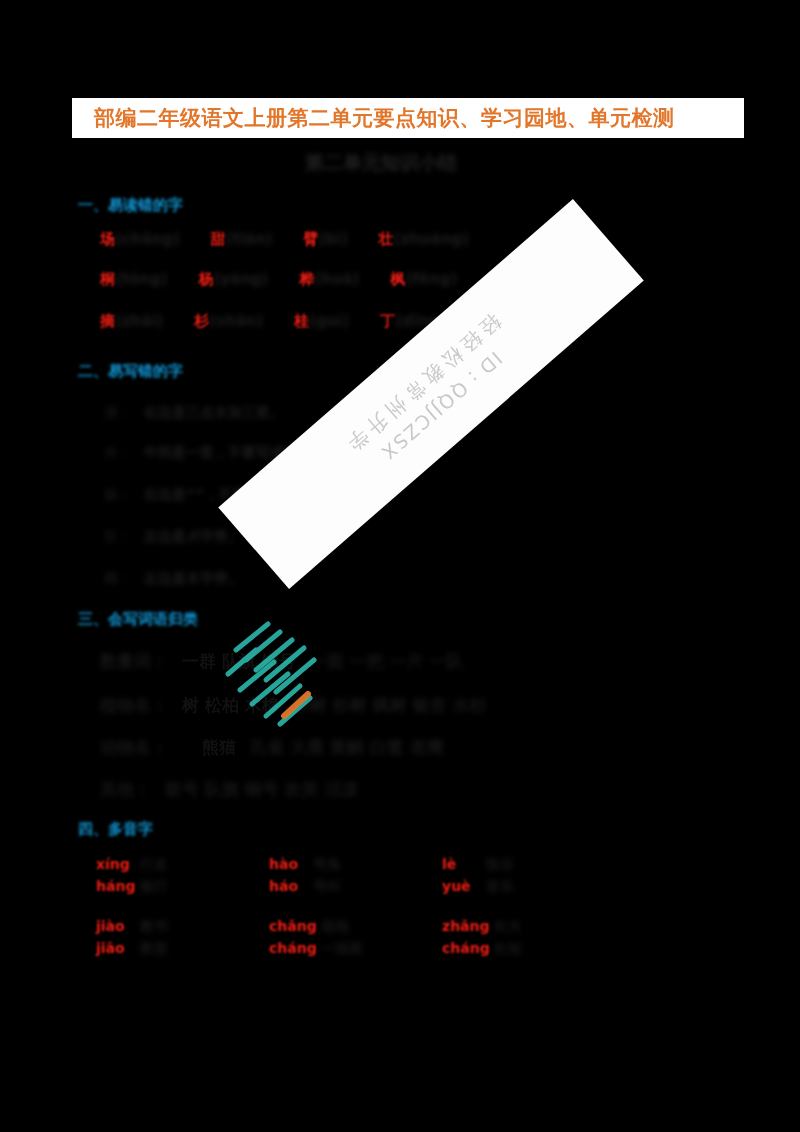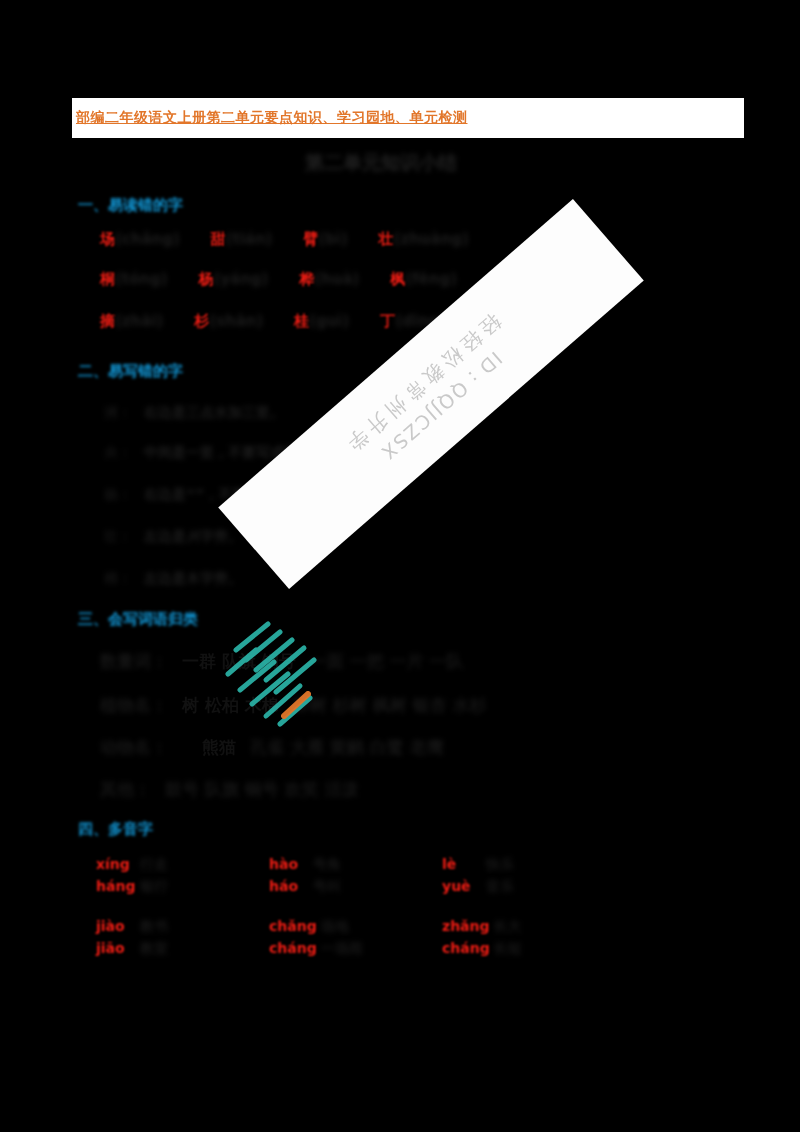--- a/index.html
+++ b/index.html
@@ -11,24 +11,23 @@
     overflow:hidden;position:relative;
   }
   .page{position:absolute;inset:0;background:#000;overflow:hidden;}
 
   
   .title-band{
     position:absolute;left:72px;top:98px;width:672px;height:40px;
     background:#ffffff;display:flex;align-items:center;
   }
   .doc-title{
-    font-size:14px;font-weight:bold;color:#E2762A;
-    letter-spacing:.5px;white-space:nowrap;padding-left:4px;
+    font-size:21px;font-weight:bold;color:#E2762A;
+    letter-spacing:.5px;white-space:nowrap;padding-left:22px;
     font-family:"DejaVu Sans","Liberation Sans",sans-serif;
-    text-decoration:underline;
   }
 
   
   .subtitle{
     position:absolute;left:305px;top:150px;
     font-size:19px;font-weight:bold;color:#222;
     filter:blur(2.6px);white-space:nowrap;
   }
 
   

